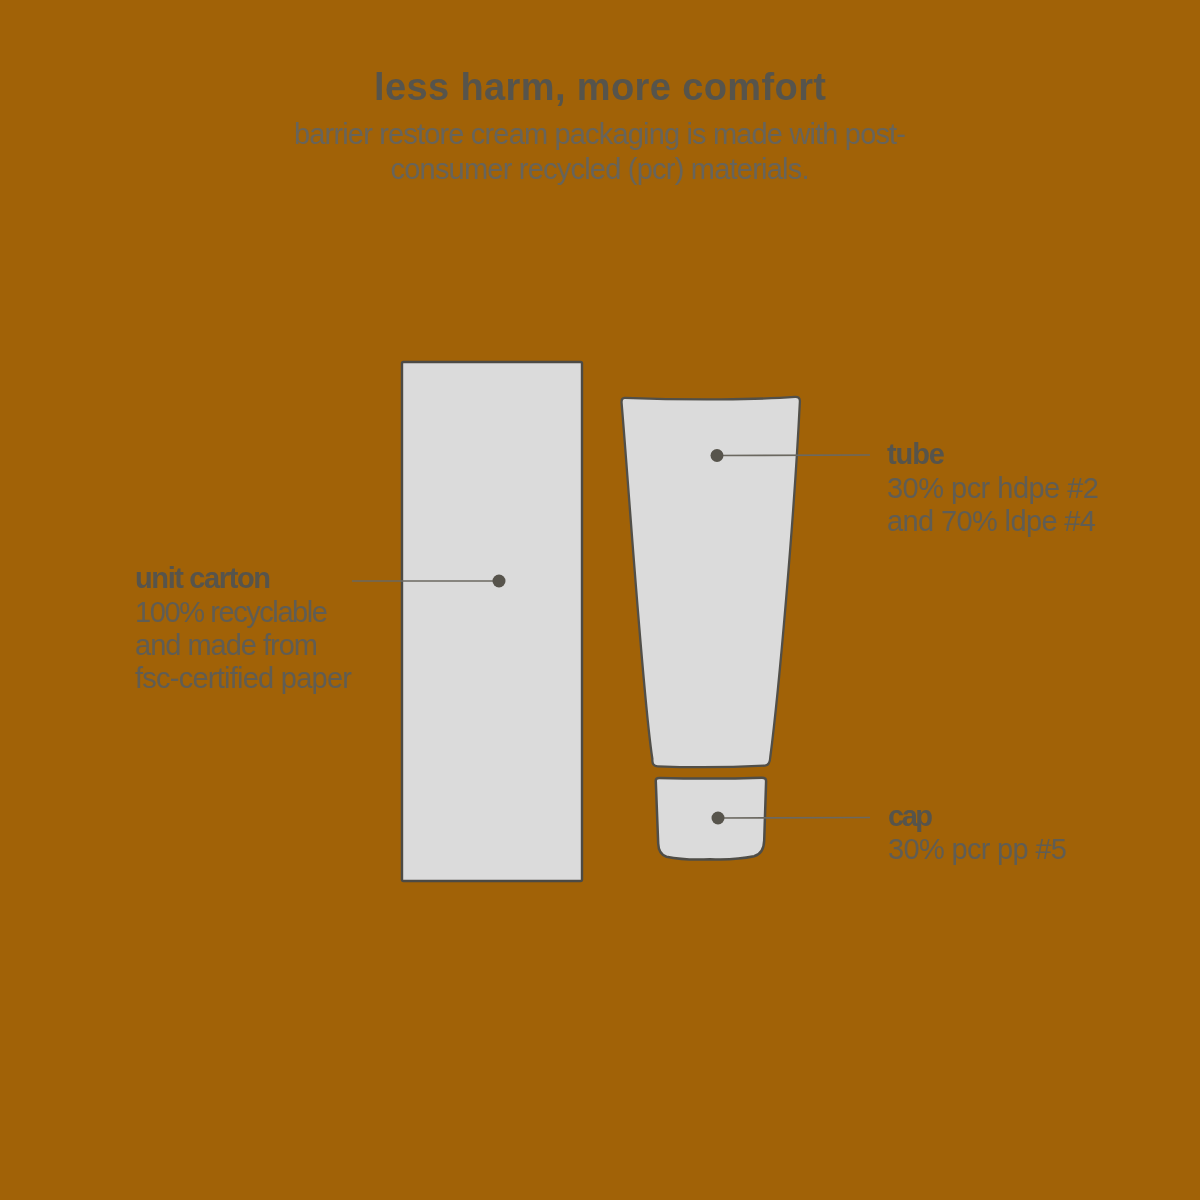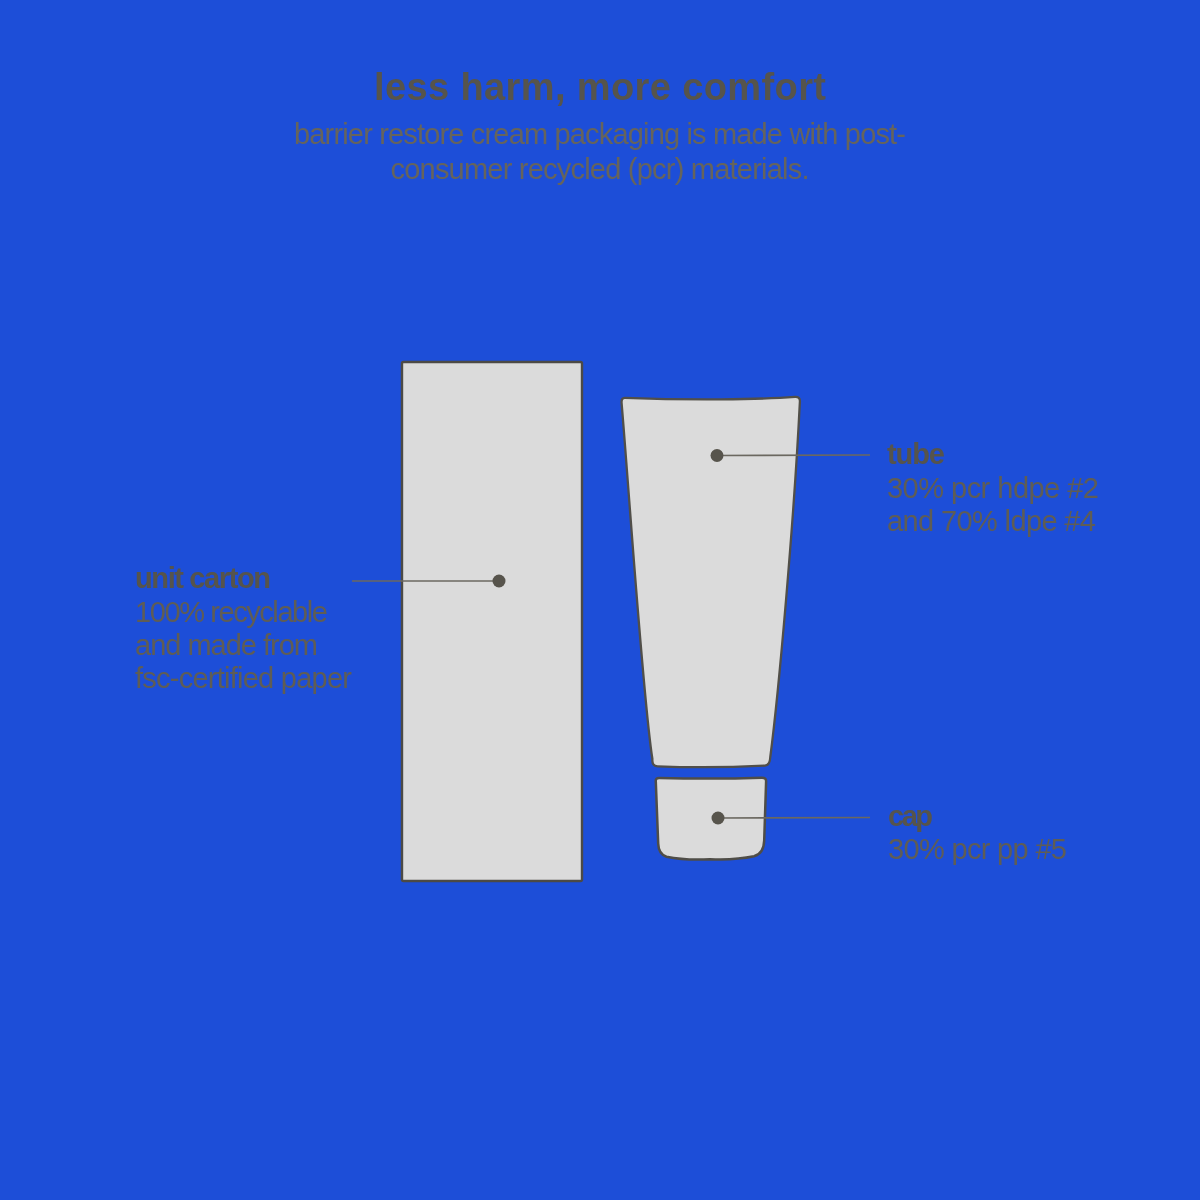--- a/index.html
+++ b/index.html
@@ -1,16 +1,16 @@
 <!DOCTYPE html>
 <html><head>
 <meta charset="utf-8">
 <style>
   html,body{margin:0;padding:0;background:#ffffff;}
-  .page{position:relative;width:1200px;height:1200px;background:#1d4ed8;overflow:hidden;
+  .page{position:relative;width:1200px;height:1200px;background:#a16207;overflow:hidden;
         font-family:"Liberation Sans", sans-serif;text-decoration:underline;}
   svg{position:absolute;left:0;top:0;}
 </style>
 </head>
 <body>
 
 <div class="page">
 <svg width="1200" height="1200" viewBox="0 0 1200 1200">
 
   <text x="600" y="100" text-anchor="middle" font-size="38" font-weight="bold" fill="#56544c" textLength="452">less harm, more comfort</text>

